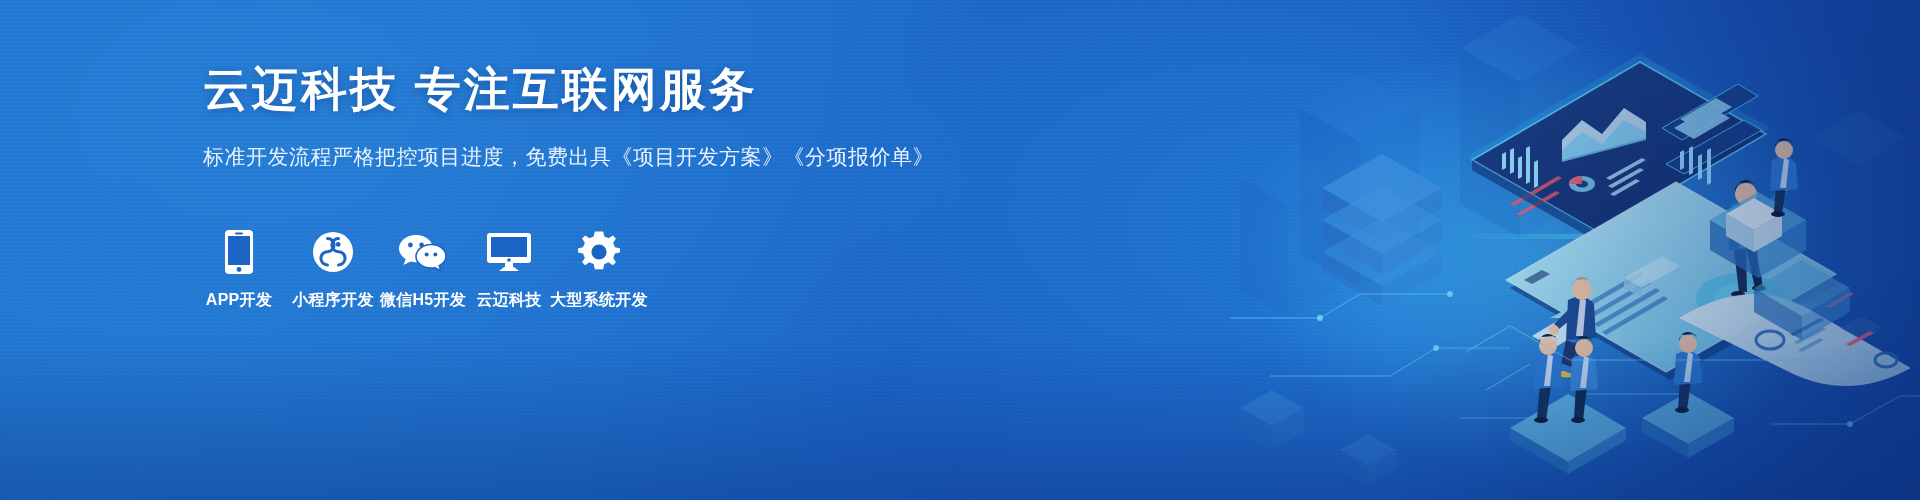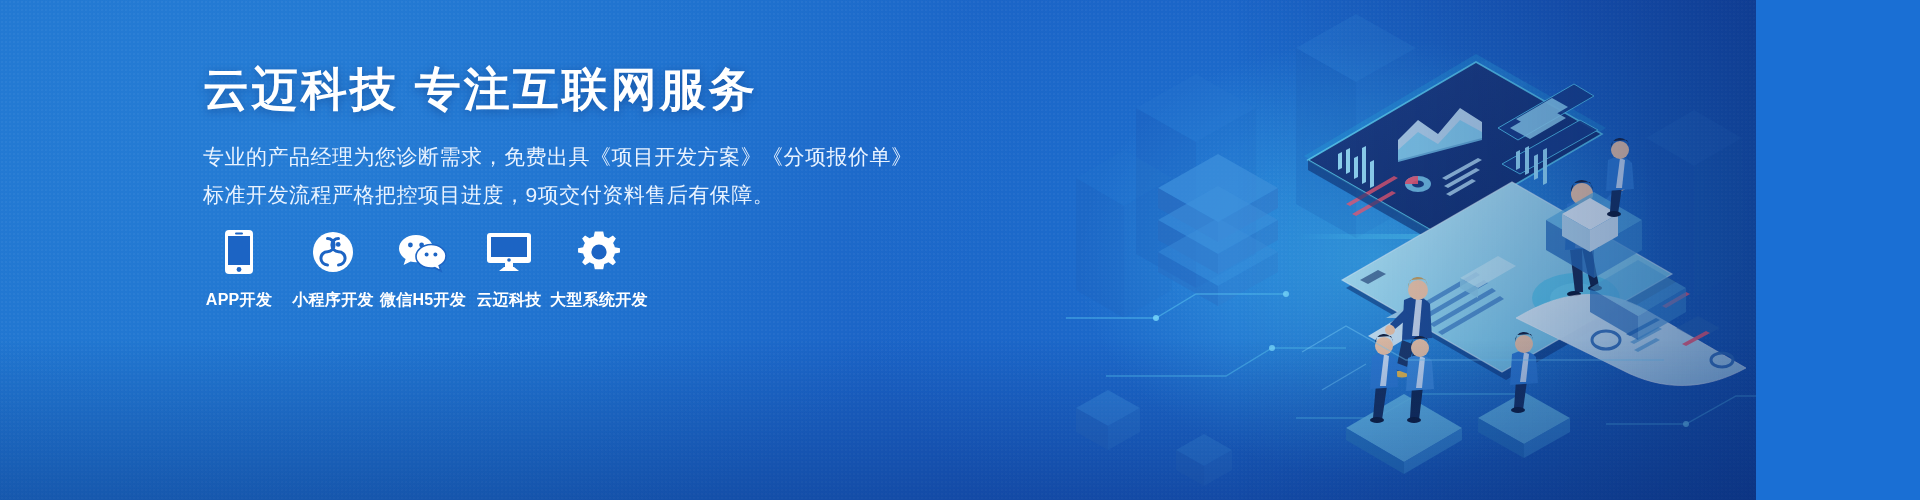--- a/index.html
+++ b/index.html
@@ -4,21 +4,21 @@
 <style>
   * { margin:0; padding:0; box-sizing:border-box; }
   html,body { width:1920px; height:500px; overflow:hidden; }
   body {
     font-family: "Liberation Sans", "DejaVu Sans", sans-serif;
     background:#1a6fd4;
   }
 
   .banner {
     position:relative;
-    width:1756px; height:500px;
+    width:1920px; height:500px;
     overflow:hidden;
     background:
       radial-gradient(ellipse 900px 600px at 1400px 250px, rgba(36,150,230,0.55) 0%, rgba(36,150,230,0) 62%),
       radial-gradient(ellipse 1100px 700px at 300px 120px, rgba(45,135,220,0.5) 0%, rgba(45,135,220,0) 65%),
       linear-gradient(118deg, #1f74cf 0%, #1e72ce 18%, #1c6ccb 38%, #1a5fc4 58%, #174fb8 78%, #13459f 100%);
   }
 
   
   .dots {
     position:absolute; inset:0;
@@ -409,22 +409,21 @@
       </g>
     </svg>
   </div>
 
   <div class="vignette-r"></div>
   <div class="vignette-b"></div>
 
   <div class="content">
     <h1 class="title">云迈科技 专注互联网服务</h1>
     <div class="subtitle">
-      <span class="line">专业的产品经理为您诊断需求，免费出具《项目开发方案》《分项报价单》</span>
-      <span class="line">标准开发流程严格把控项目进度，9项交付资料售后有保障。</span>
+      <span class="line">标准开发流程严格把控项目进度，免费出具《项目开发方案》《分项报价单》</span>
     </div>
   </div>
 
   <div class="services">
 
     <div class="service svc-0">
       <div class="icon-wrap">
         <svg width="30" height="46" viewBox="0 0 30 46">
           <rect x="1" y="1" width="28" height="44" rx="4" fill="#ffffff"></rect>
           <rect x="4" y="7" width="22" height="29" fill="#1c64c4"></rect>

